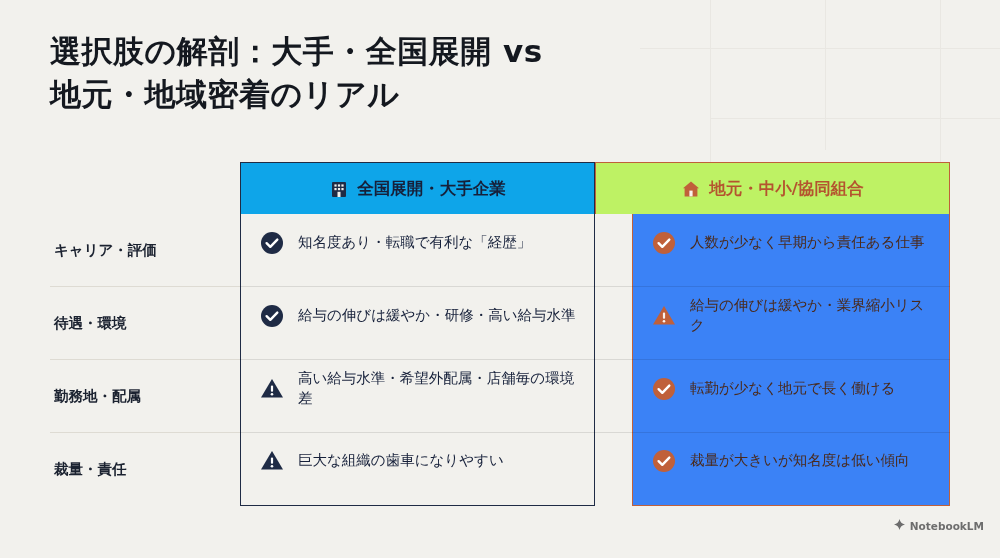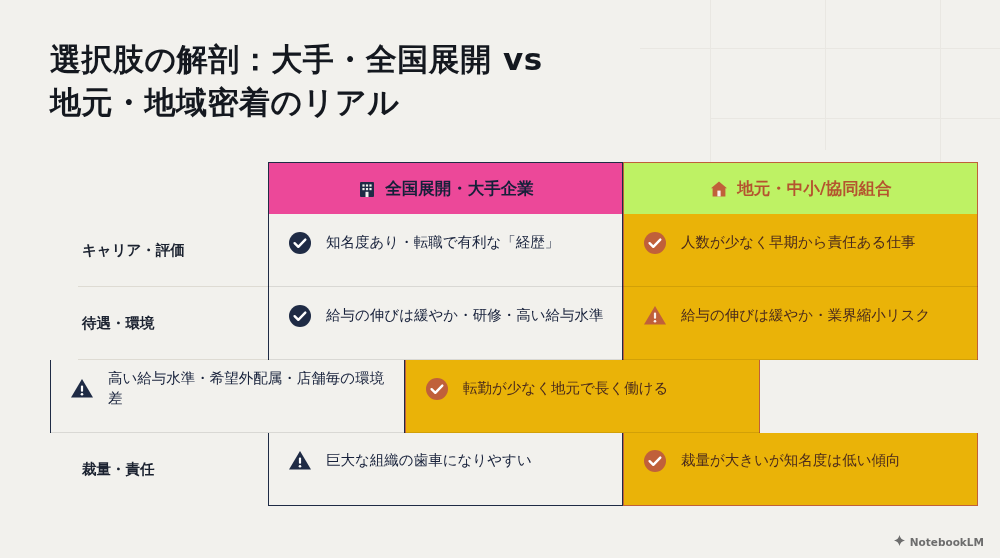--- a/index.html
+++ b/index.html
@@ -13,70 +13,70 @@
   
   .grid-deco { position:absolute; top:0; right:0; width:360px; height:210px; opacity:0.55; pointer-events:none; }
   .grid-deco span { position:absolute; background:#e2e0da; }
   .v1 { left:70px; top:0; width:1px; height:210px; }
   .v2 { left:185px; top:0; width:1px; height:150px; }
   .v3 { left:300px; top:0; width:1px; height:210px; }
   .h1 { left:0; top:48px; width:360px; height:1px; }
   .h2 { left:70px; top:118px; width:290px; height:1px; }
 
   .title {
-    position:absolute; left:50px; top:38px; width:720px;
+    position:absolute; left:50px; top:30px; width:720px;
     font-size:31px; font-weight:bold; line-height:1.38;
     letter-spacing:0.5px; color:#14181f; white-space:pre-line;
   }
 
   
   .table { position:absolute; left:50px; top:162px; width:905px; }
   .row { display:flex; align-items:stretch; }
 
-  .col-label { width:190px; flex:0 0 190px; display:flex; align-items:center;margin-left:28px; }
+  .col-label { width:190px; flex:0 0 190px; display:flex; align-items:center; }
   .col-a { width:355px; flex:0 0 355px; position:relative; }
   .col-b { width:355px; flex:0 0 355px; position:relative; }
 
   
   .head-a, .head-b {
     height:52px; display:flex; align-items:center; justify-content:center; gap:8px;
     font-size:16.5px; font-weight:bold;
   }
   .head-a {
     border:1.5px solid #1f2b45; border-bottom:none;
-    background:#ec4899; color:#16203a;
+    background:#0ea5e9; color:#16203a;
   }
   .head-b {
     border:1.5px solid #c0603a; border-bottom:none;
     background:#bef264; color:#b4542f;
   }
 
   
   .cell {
     height:73px; display:flex; align-items:center; gap:13px; padding:0 14px 16px 18px;
     font-size:14.5px; line-height:1.35;
   }
   .cell-a { border-left:1.5px solid #1f2b45; border-right:1.5px solid #1f2b45; color:#16203a; }
-  .cell-b { border-left:1.5px solid #c0603a; border-right:1.5px solid #c0603a; background:#eab308; color:#4a2a1c; }
+  .cell-b { border-left:1.5px solid #c0603a; border-right:1.5px solid #c0603a; background:#3b82f6; color:#4a2a1c;margin-left:37px; }
   .row:last-child .cell-a { border-bottom:1.5px solid #1f2b45; }
   .row:last-child .cell-b { border-bottom:1.5px solid #c0603a; }
 
   .rowline { position:absolute; left:0; width:100%; height:1px; background:rgba(0,0,0,0.10); }
   .label-text { font-size:14.5px; font-weight:bold; color:#1b2230; padding-left:4px; }
   .label-sep { border-bottom:1px solid #dedbd3; }
 
   
   .ic { flex:0 0 auto; width:26px; height:26px; display:inline-flex; align-items:center; justify-content:center; }
   .ic svg { display:block; }
   .head-ic { width:20px; height:20px; }
   .txt { flex:1 1 auto; }
 
   
   .footer {
-    position:absolute; right:16px; bottom:10px;
+    position:absolute; right:16px; bottom:26px;
     display:flex; align-items:center; gap:5px;
     font-size:10.5px; color:#6d6d6d; font-weight:bold;
   }
 </style>
 </head>
 <body>
 
 <div class="grid-deco">
   <span class="v1"></span>
     <span class="v2"></span>
@@ -179,20 +179,23 @@
               <circle cx="13" cy="18.2" r="1.3" fill="#faf2ee"></circle>
             </svg>
         </span>
         <span class="txt">給与の伸びは緩やか・業界縮小リスク</span>
       </div>
       <div class="rowline" style="bottom:0"></div>
     </div>
   </div>
 
   <div class="row">
+    <div class="col-label label-sep">
+      <span class="label-text">勤務地・配属</span>
+    </div>
     <div class="col-a">
       <div class="cell cell-a">
         <span class="ic">
           <svg width="26" height="26" viewBox="0 0 26 26">
               <path d="M13 3 L24 21.5 L2 21.5 Z" fill="#1f2b45"></path>
               <rect x="11.9" y="9.4" width="2.2" height="6.3" fill="#ffffff" rx="1"></rect>
               <circle cx="13" cy="18.2" r="1.3" fill="#ffffff"></circle>
             </svg>
         </span>
         <span class="txt">高い給与水準・希望外配属・店舗毎の環境差</span>

